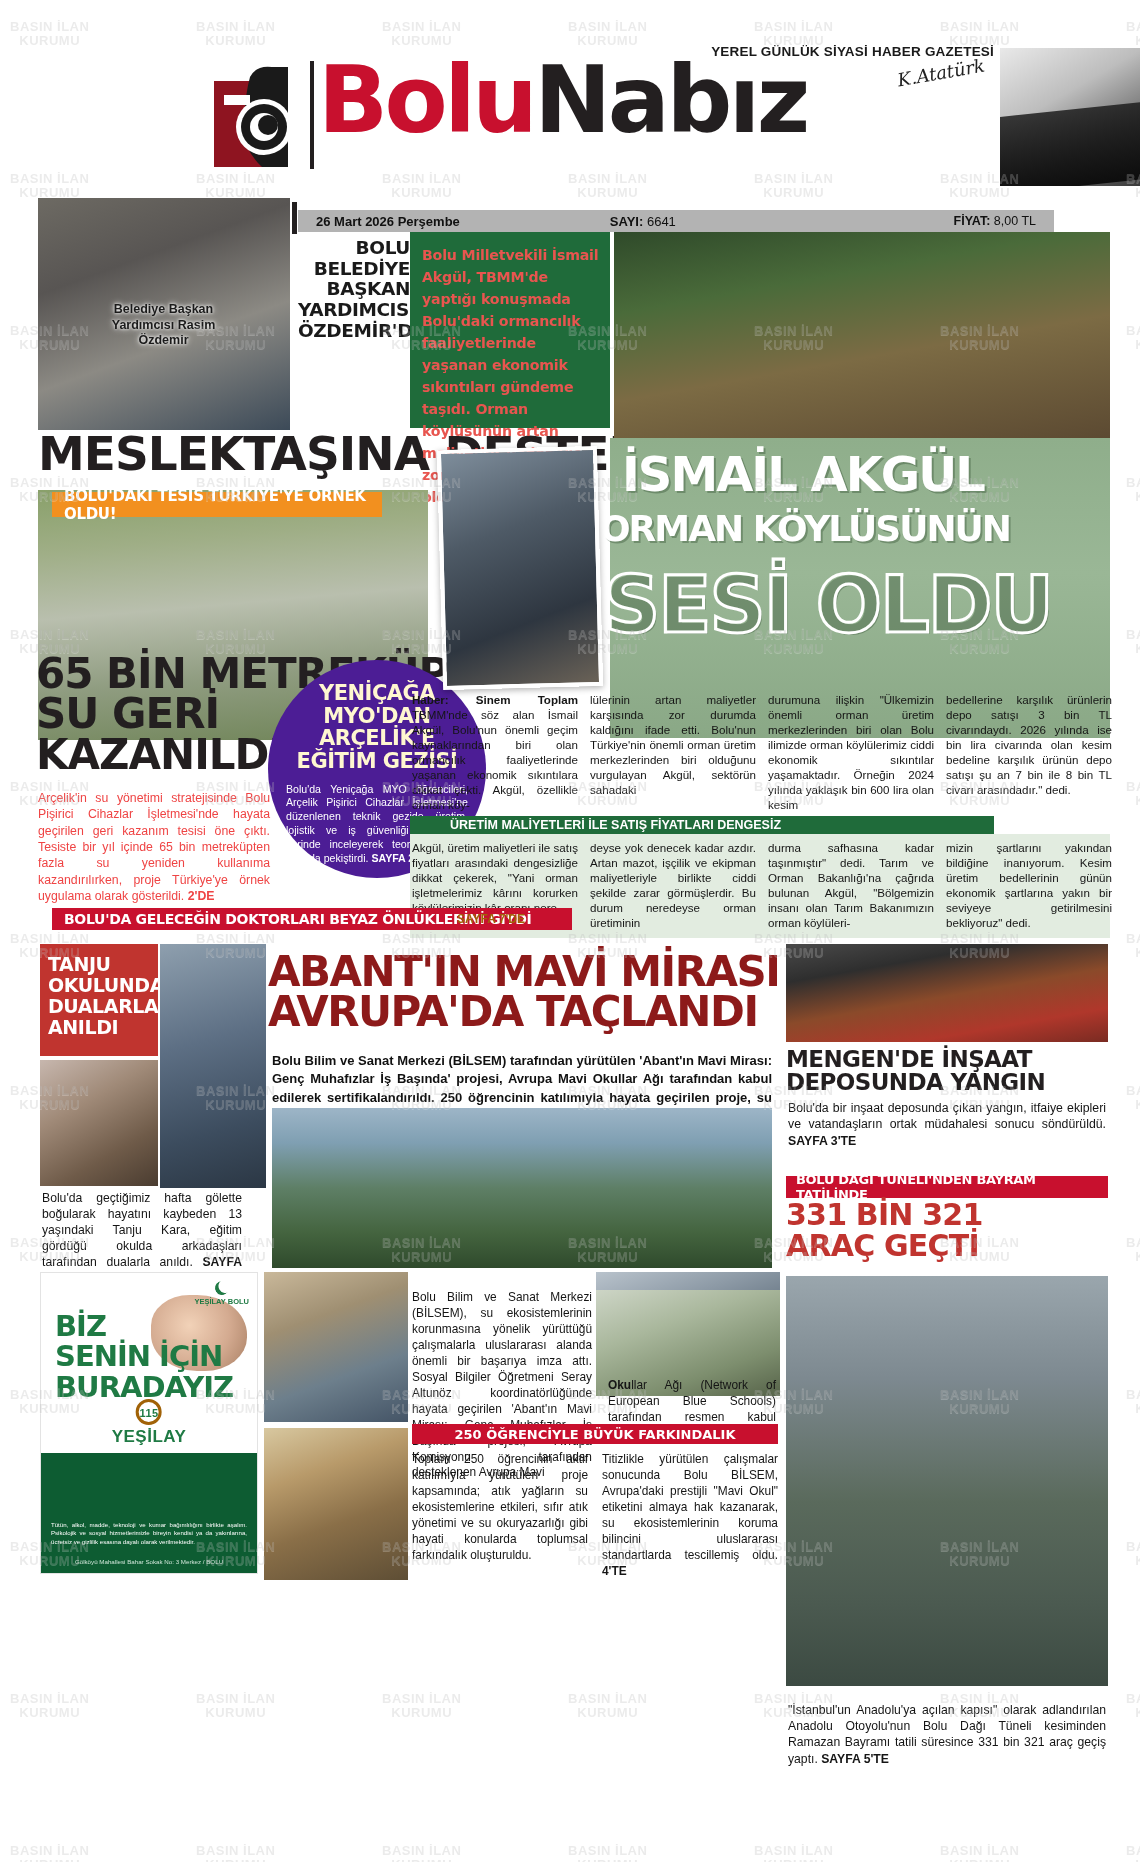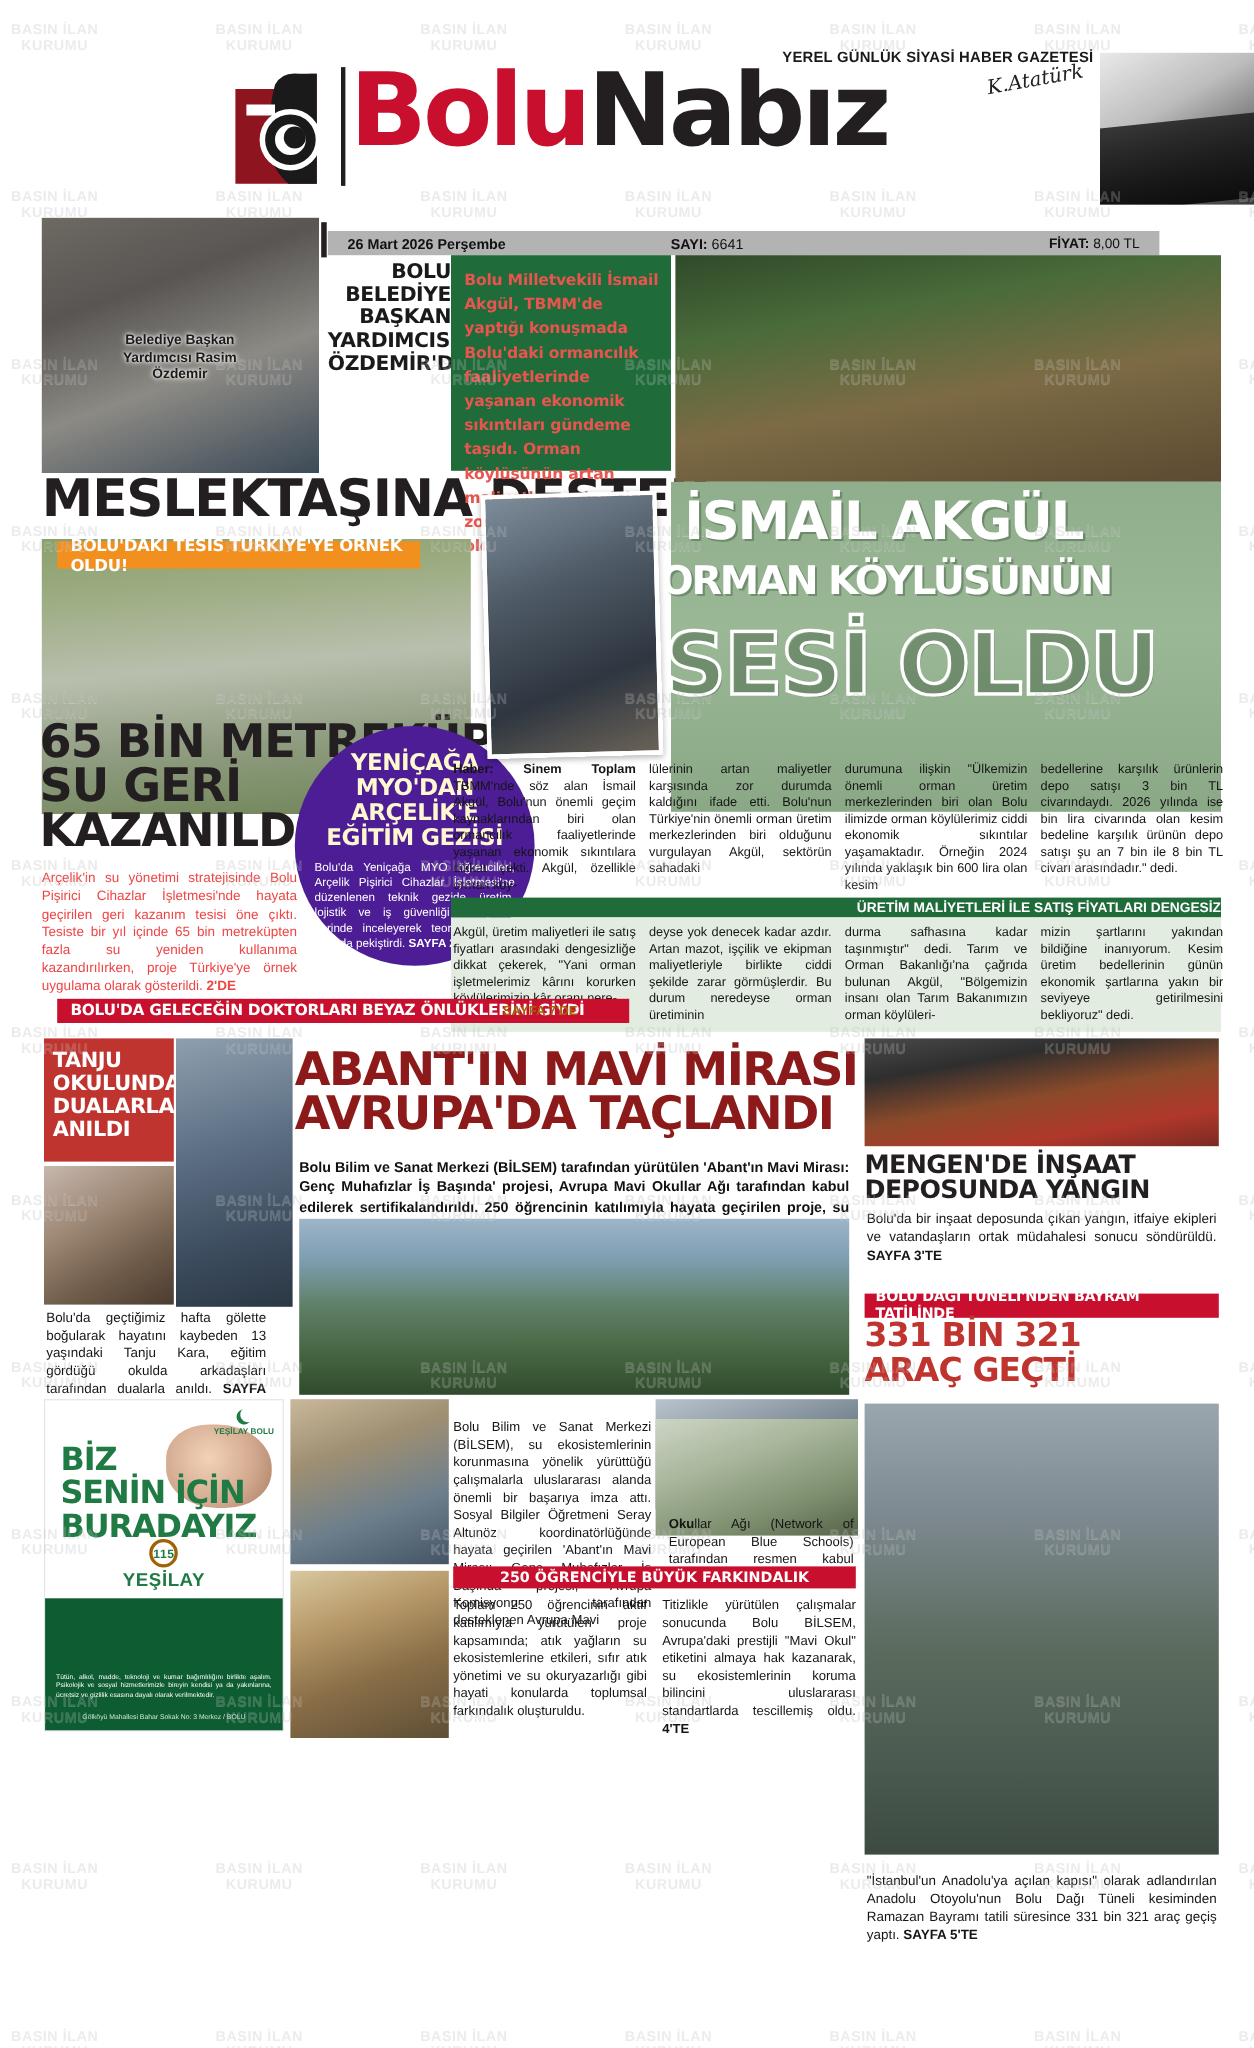--- a/index.html
+++ b/index.html
@@ -154,22 +154,22 @@
     position:absolute; left:610px; top:438px; width:500px; height:300px;
     background: linear-gradient(180deg,#8fae8b 0%, #9ab796 45%, #8aa886 100%);
   }
   .h-akgul {
     position:absolute; color:#fff; font-family:"DejaVu Sans",sans-serif;
     font-weight:900; line-height:.92; letter-spacing:-2px;
     text-shadow: 2px 2px 0 rgba(40,70,40,.35);
   }
 
   .greenbar {
-    position:absolute; left:410px; top:816px; width:700px; height:18px;
-    background:#1f6b3a; display:flex; align-items:center; justify-content:flex-end;
+    position:absolute; left:410px; top:816px; width:584px; height:18px;
+    background:#1f6b3a; display:flex; align-items:center; justify-content:flex-start;padding-left:40px;
   }
   .greenbar span { color:#fff; font-weight:700; font-size:12.5px; }
 
   .akgul-cols {
     position:absolute; left:412px; top:692px; width:700px;
     display:flex; gap:12px;
   }
   .akgul-cols .col { width:166px; font-size:11.6px; }
 
   .akgul-cols2 {

